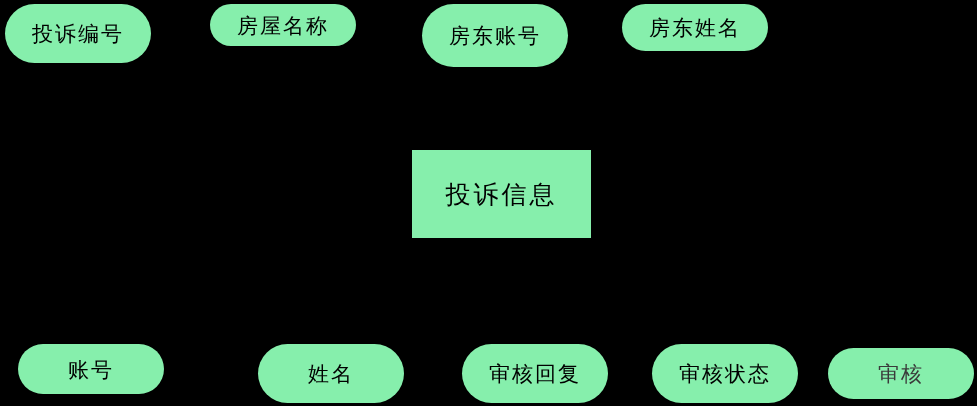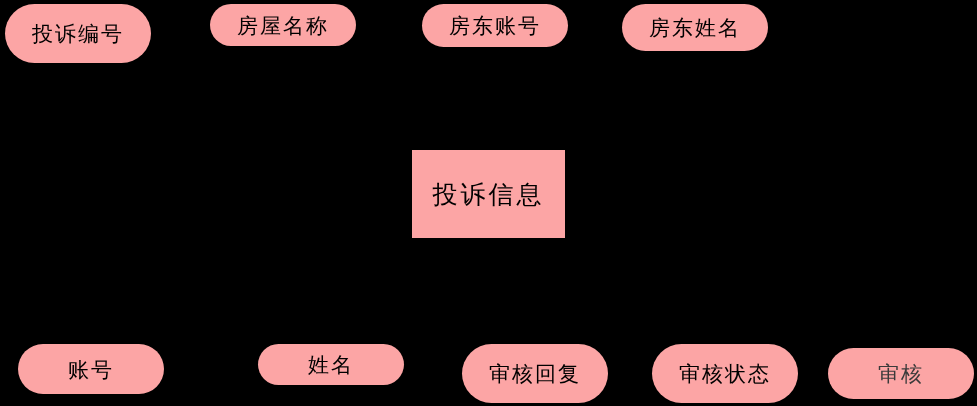--- a/index.html
+++ b/index.html
@@ -11,21 +11,21 @@
     position: relative;
     width: 977px;
     height: 406px;
     background: #000000;
     overflow: hidden;
     font-family: "Liberation Sans", "DejaVu Sans", sans-serif;
   }
   .node {
     position: absolute;
     box-sizing: border-box;
-    background: #fca5a5;
+    background: #86efac;
     color: #000000;
     display: flex;
     align-items: center;
     justify-content: center;
     text-align: center;
     line-height: 1;
     white-space: nowrap;
     -webkit-font-smoothing: none;
   }
   .node.attr {
@@ -45,30 +45,30 @@
 </style>
 </head>
 <body>
 
 <div id="canvas">
 
   <div class="node attr" style="left:5px; top:4px; width:146px; height:59px;">投诉编号</div>
 
   <div class="node attr" style="left:210px; top:4px; width:146px; height:42px;">房屋名称</div>
 
-  <div class="node attr" style="left:422px; top:4px; width:146px; height:43px;">房东账号</div>
+  <div class="node attr" style="left:422px; top:4px; width:146px; height:63px;">房东账号</div>
 
   <div class="node attr" style="left:622px; top:4px; width:146px; height:47px;">房东姓名</div>
 
 
-  <div class="node entity" style="left:412px; top:150px; width:153px; height:88px;">投诉信息</div>
+  <div class="node entity" style="left:412px; top:150px; width:179px; height:88px;">投诉信息</div>
 
   <div class="node attr" style="left:18px; top:344px; width:146px; height:50px;">账号</div>
 
-  <div class="node attr" style="left:258px; top:344px; width:146px; height:41px;">姓名</div>
+  <div class="node attr" style="left:258px; top:344px; width:146px; height:59px;">姓名</div>
 
   <div class="node attr" style="left:652px; top:344px; width:146px; height:59px;">审核状态</div>
 
   <div class="node attr" style="left:462px; top:344px; width:146px; height:59px;">审核回复</div>
 
   <div class="node attr clipped" style="left:828px; top:348px; width:146px; height:51px;">审核</div>
 
 </div>
 
 </body></html>

